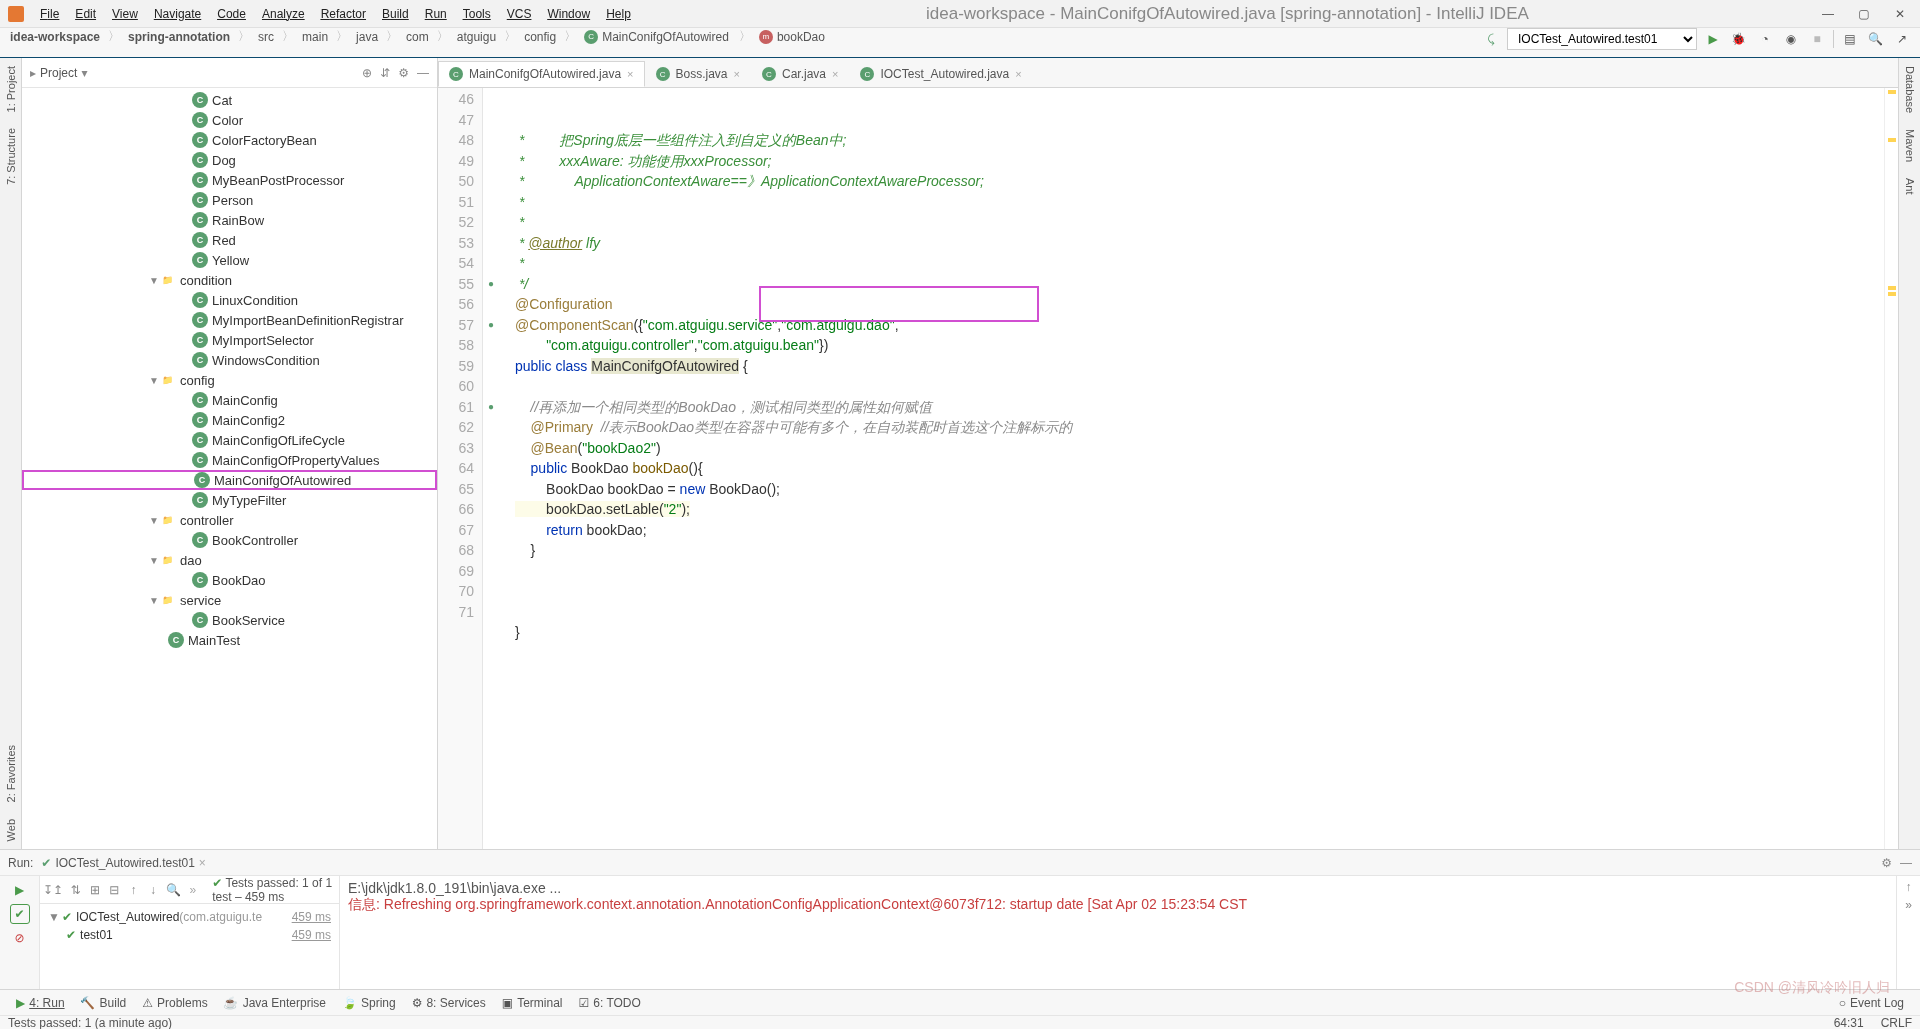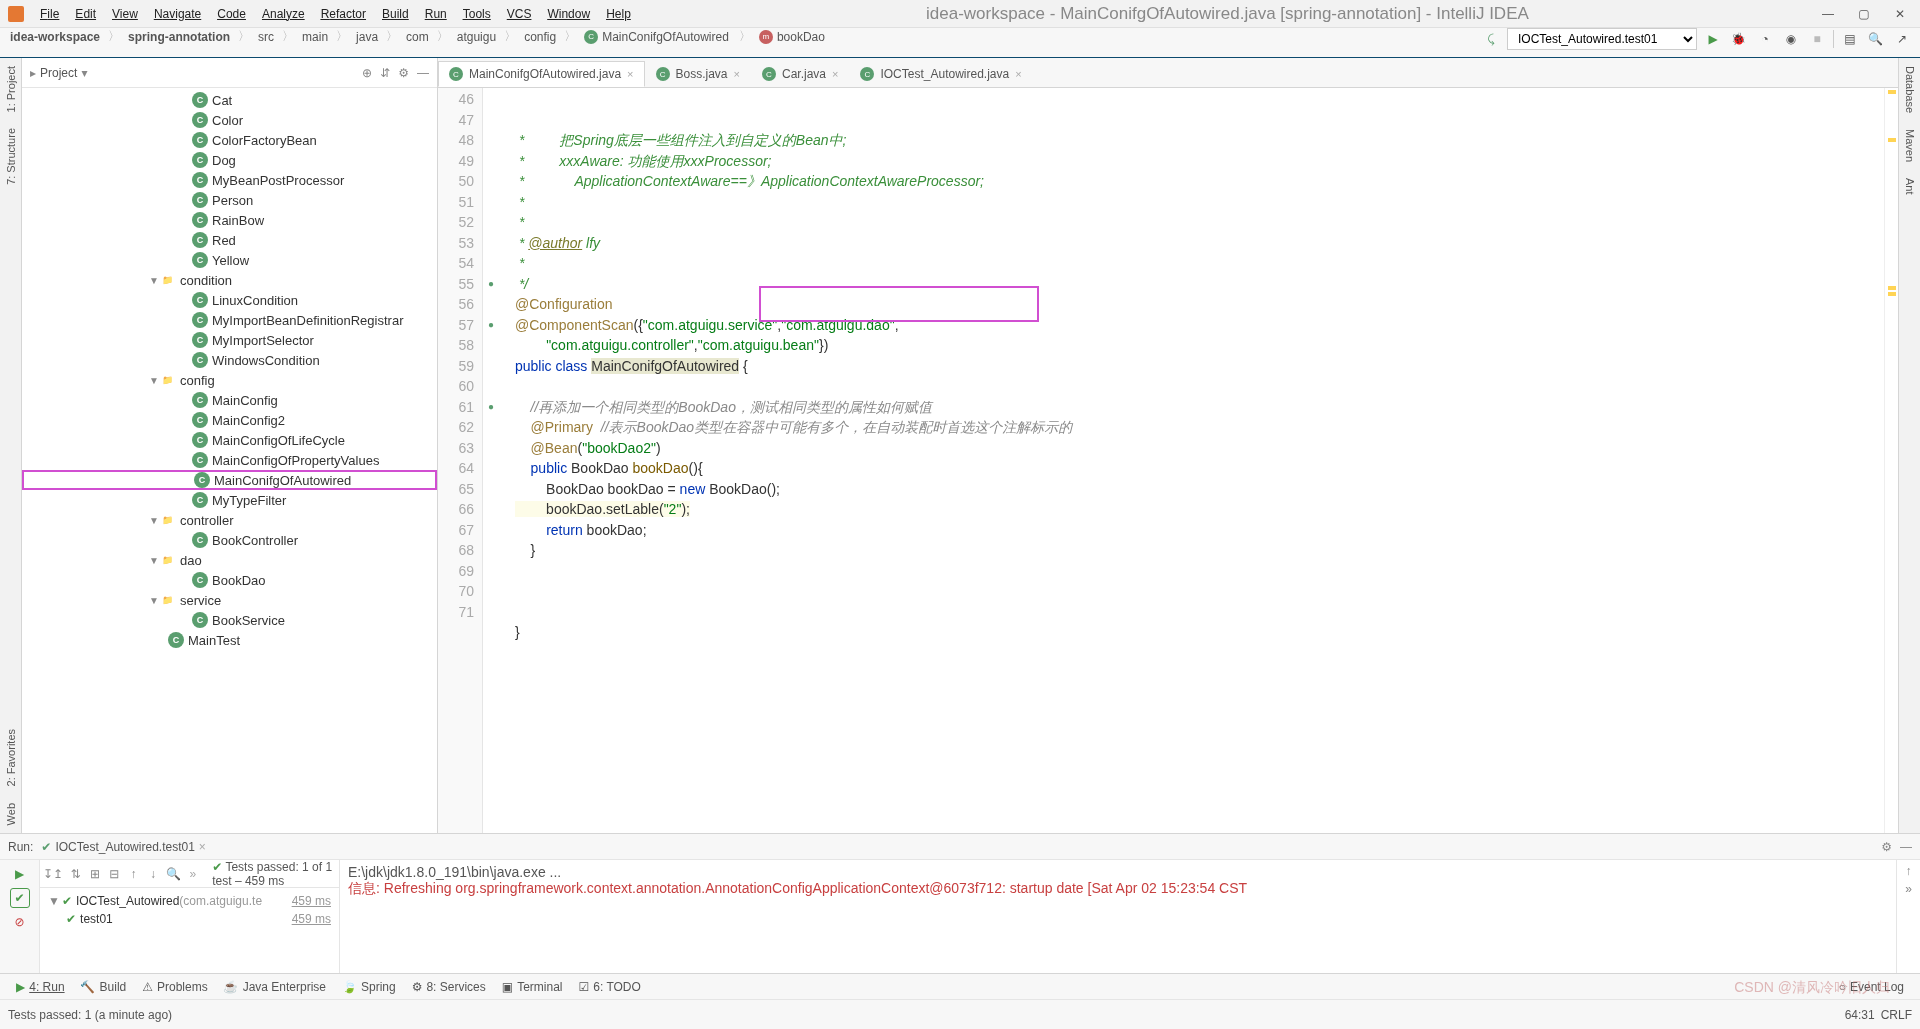--- a/index.html
+++ b/index.html
@@ -87,22 +87,22 @@
 .run-console { flex: 1; padding: 4px 8px; font-family: "Consolas", monospace; font-size: 14px; overflow: hidden; }
 .run-console .l1 { color: #555; }
 .run-console .l2 { color: #c84040; }
 .run-pass { margin-left: 8px; color: #555; }
 .run-pass .ok { color: #4a9a4a; }
 
 .bottom-tools { height: 26px; background: #f7f7f7; border-top: 1px solid #d5d5d5; display: flex; align-items: center; padding: 0 8px; font-size: 12px; }
 .bottom-tools .bt { padding: 0 8px; display: flex; align-items: center; gap: 4px; color: #555; cursor: pointer; }
 .bottom-tools .right { margin-left: auto; display: flex; align-items: center; gap: 8px; }
 
-.status-bar { height: 30px; background: #f7f7f7; border-top: 1px solid #e5e5e5; display: flex; align-items: center; padding: 0 8px; font-size: 12px; color: #555; }
-.status-bar .right { margin-left: auto; display: flex; gap: 6px; }
+.status-bar { height: 14px; background: #f7f7f7; border-top: 1px solid #e5e5e5; display: flex; align-items: center; padding: 0 8px; font-size: 12px; color: #555; }
+.status-bar .right { margin-left: auto; display: flex; gap: 17px; }
 
 .watermark { position: absolute; right: 30px; bottom: 32px; color: rgba(200,120,120,0.5); font-size: 14px; pointer-events: none; }
 </style>
 </head>
 <body>
 
 <div class="menu-bar">
   <div class="logo"></div>
   <div class="menu-item"><u>F</u><span>ile</span></div>
   <div class="menu-item"><u>E</u>dit</div>

